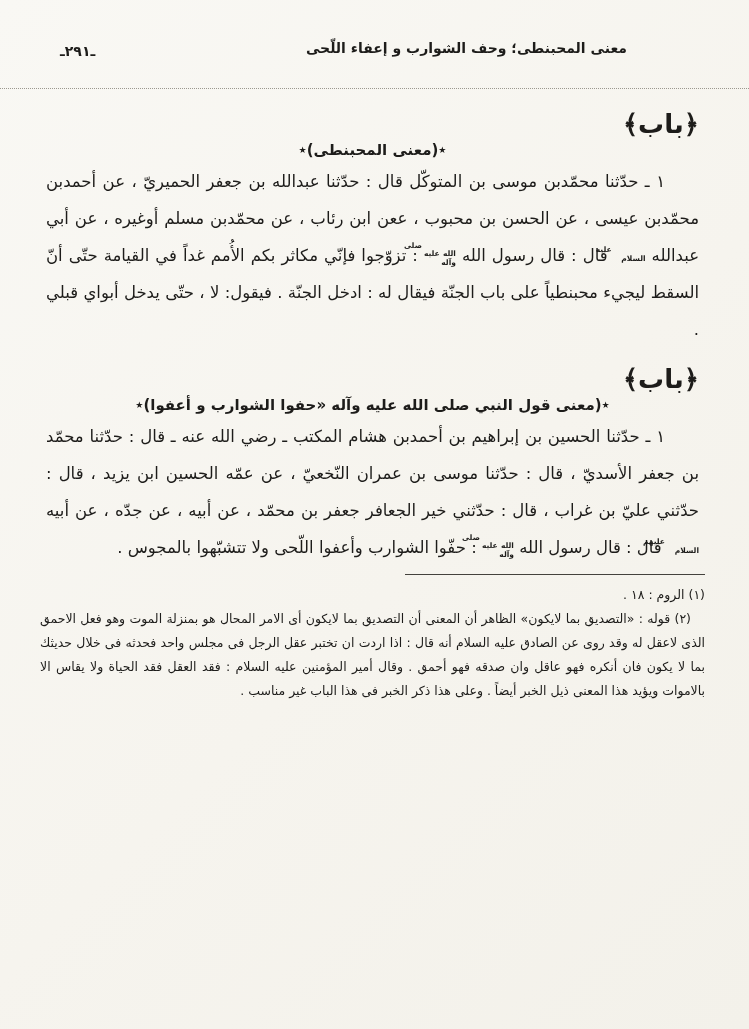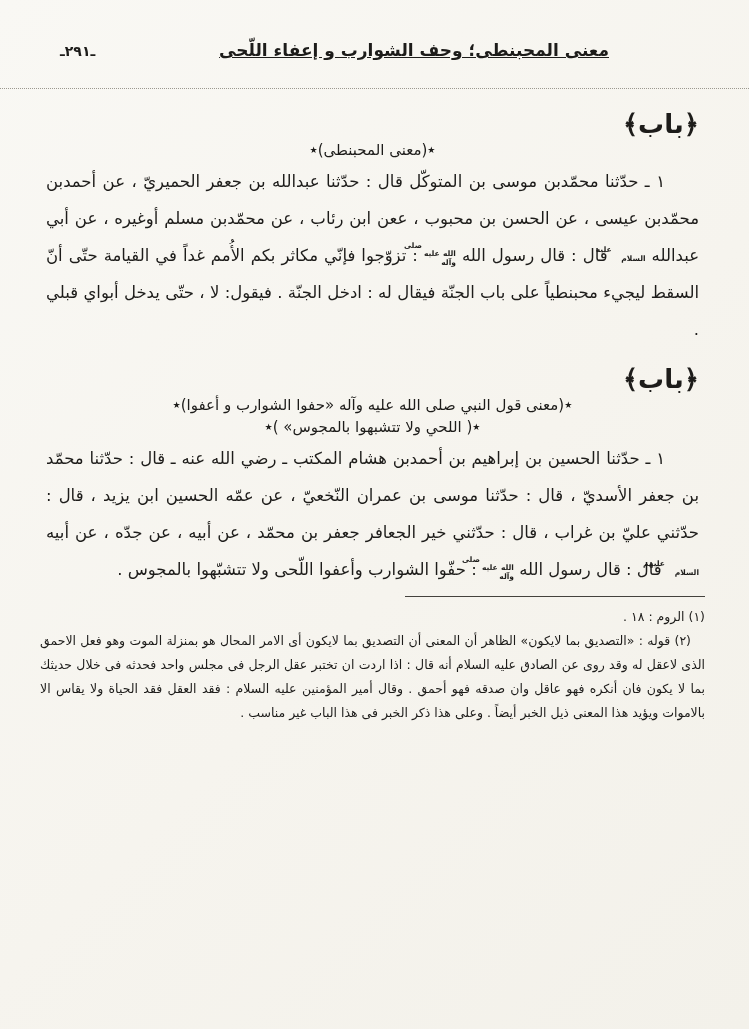--- a/index.html
+++ b/index.html
@@ -20,26 +20,25 @@
     overflow: hidden;
   }
   .header {
     position: relative;
     height: 88px;
     border-bottom: 1px dotted #9b988f;
   }
   .running-title {
     position: absolute;
     top: 40px;
-    right: 140px;
-    font-size: 17px;
+    right: 122px;
+    font-size: 14px;
     font-weight: bold;
     letter-spacing: 0;
     white-space: nowrap;
-    text-decoration: underline;
   }
   .page-number {
     position: absolute;
     top: 43px;
     left: 60px;
     font-size: 14px;
     font-weight: bold;
   }
   .content {
     padding: 10px 50px 0 46px;
@@ -68,21 +67,21 @@
   h2.bab {
     margin: 10px 0 2px 0;
     text-align: right;
     font-size: 26px;
     font-weight: bold;
   }
   h3.bab-sub {
     margin: 0 0 4px 0;
     text-align: center;
     font-size: 15px;
-    font-weight: normal;
+    font-weight: bold;
   }
   .gap-s { height: 6px; }
   .footer {
     padding: 0 44px 0 40px;
   }
   .fn-rule {
     width: 300px;
     height: 0;
     border-top: 1.5px solid #44423d;
     margin: 8px 0 8px 0; 
@@ -111,21 +110,20 @@
     <section>
       <h2 class="bab">﴿باب﴾</h2>
       <h3 class="bab-sub">٭(معنى المحبنطى)٭</h3>
       <p class="body indent"><span>١ ـ حدّثنا محمّدبن موسى بن المتوكّل قال : حدّثنا عبدالله بن جعفر الحميريّ ، عن أحمدبن محمّدبن عيسى ، عن الحسن بن محبوب ، ععن ابن رئاب ، عن محمّدبن مسلم أوغيره ، عن أبي عبدالله </span><span class="stamp">عليه السلام</span><span> قال : قال رسول الله </span><span class="stamp">صلى الله عليه وآله</span><span> : تزوّجوا فإنّي مكاثر بكم الأُمم غداً في القيامة حتّى أنّ السقط ليجيء محبنطياً على باب الجنّة فيقال له : ادخل الجنّة . فيقول: لا ، حتّى يدخل أبواي قبلي .</span></p>
       <div class="gap-s"></div>
     </section>
 
     <section>
       <h2 class="bab">﴿باب﴾</h2>
       <h3 class="bab-sub">٭(معنى قول النبي صلى الله عليه وآله «حفوا الشوارب و أعفوا)٭</h3>
-      <h3 class="bab-sub">٭( اللحي ولا تتشبهوا بالمجوس» )٭</h3>
       <p class="body indent"><span>١ ـ حدّثنا الحسين بن إبراهيم بن أحمدبن هشام المكتب ـ رضي الله عنه ـ قال : حدّثنا محمّد بن جعفر الأسديّ ، قال : حدّثنا موسى بن عمران النّخعيّ ، عن عمّه الحسين ابن يزيد ، قال : حدّثني عليّ بن غراب ، قال : حدّثني خير الجعافر جعفر بن محمّد ، عن أبيه ، عن جدّه ، عن أبيه </span><span class="stamp">عليهم السلام</span><span> قال : قال رسول الله </span><span class="stamp">صلى الله عليه وآله</span><span> : حفّوا الشوارب وأعفوا اللّحى ولا تتشبّهوا بالمجوس .</span></p>
     </section>
 
   </div>
 
   <div class="footer">
     <div class="fn-rule"></div>
     <p class="footnote">(١) الروم : ١٨ .</p>
     <p class="footnote indent-sm">(٢) قوله : «التصديق بما لايكون» الظاهر أن المعنى أن التصديق بما لايكون أى الامر المحال هو بمنزلة الموت وهو فعل الاحمق الذى لاعقل له وقد روى عن الصادق عليه السلام أنه قال : اذا اردت ان تختبر عقل الرجل فى مجلس واحد فحدثه فى خلال حديثك بما لا يكون فان أنكره فهو عاقل وان صدقه فهو أحمق . وقال أمير المؤمنين عليه السلام : فقد العقل فقد الحياة ولا يقاس الا بالاموات ويؤيد هذا المعنى ذيل الخبر أيضاً . وعلى هذا ذكر الخبر فى هذا الباب غير مناسب .</p>
   </div>

